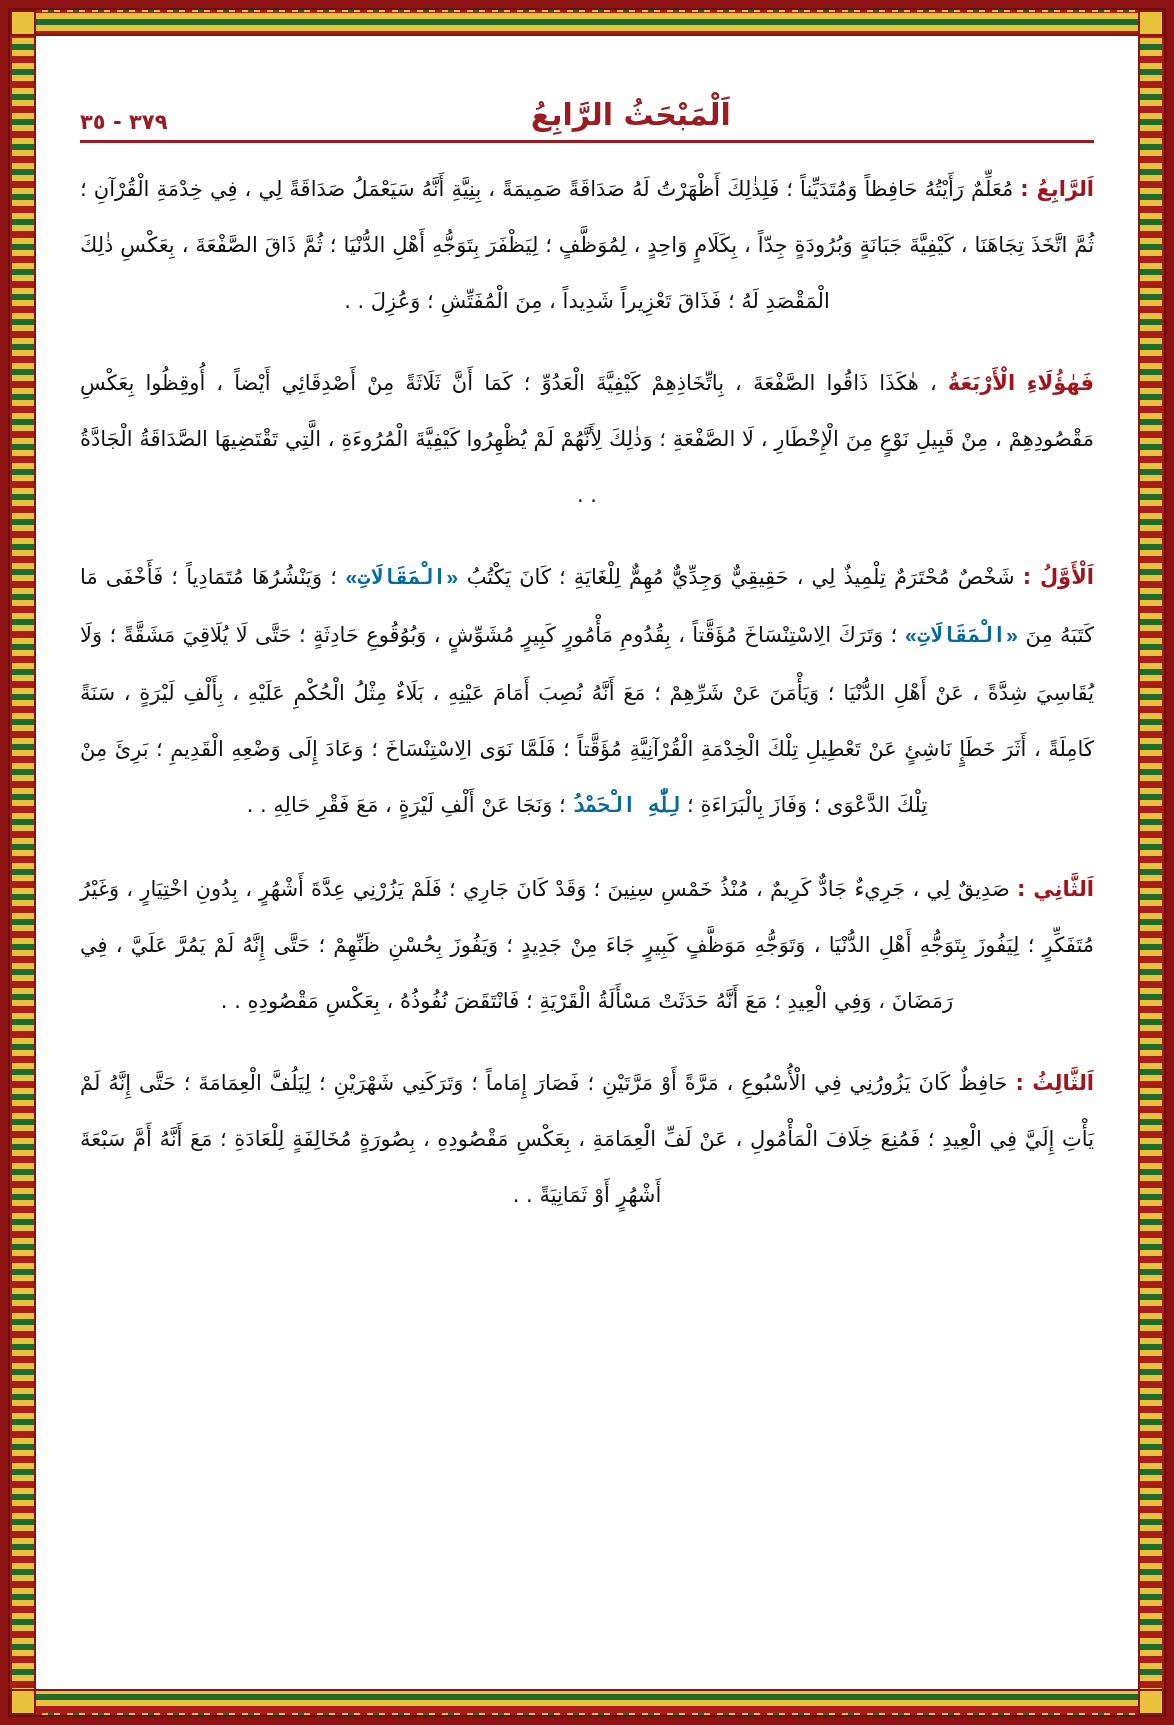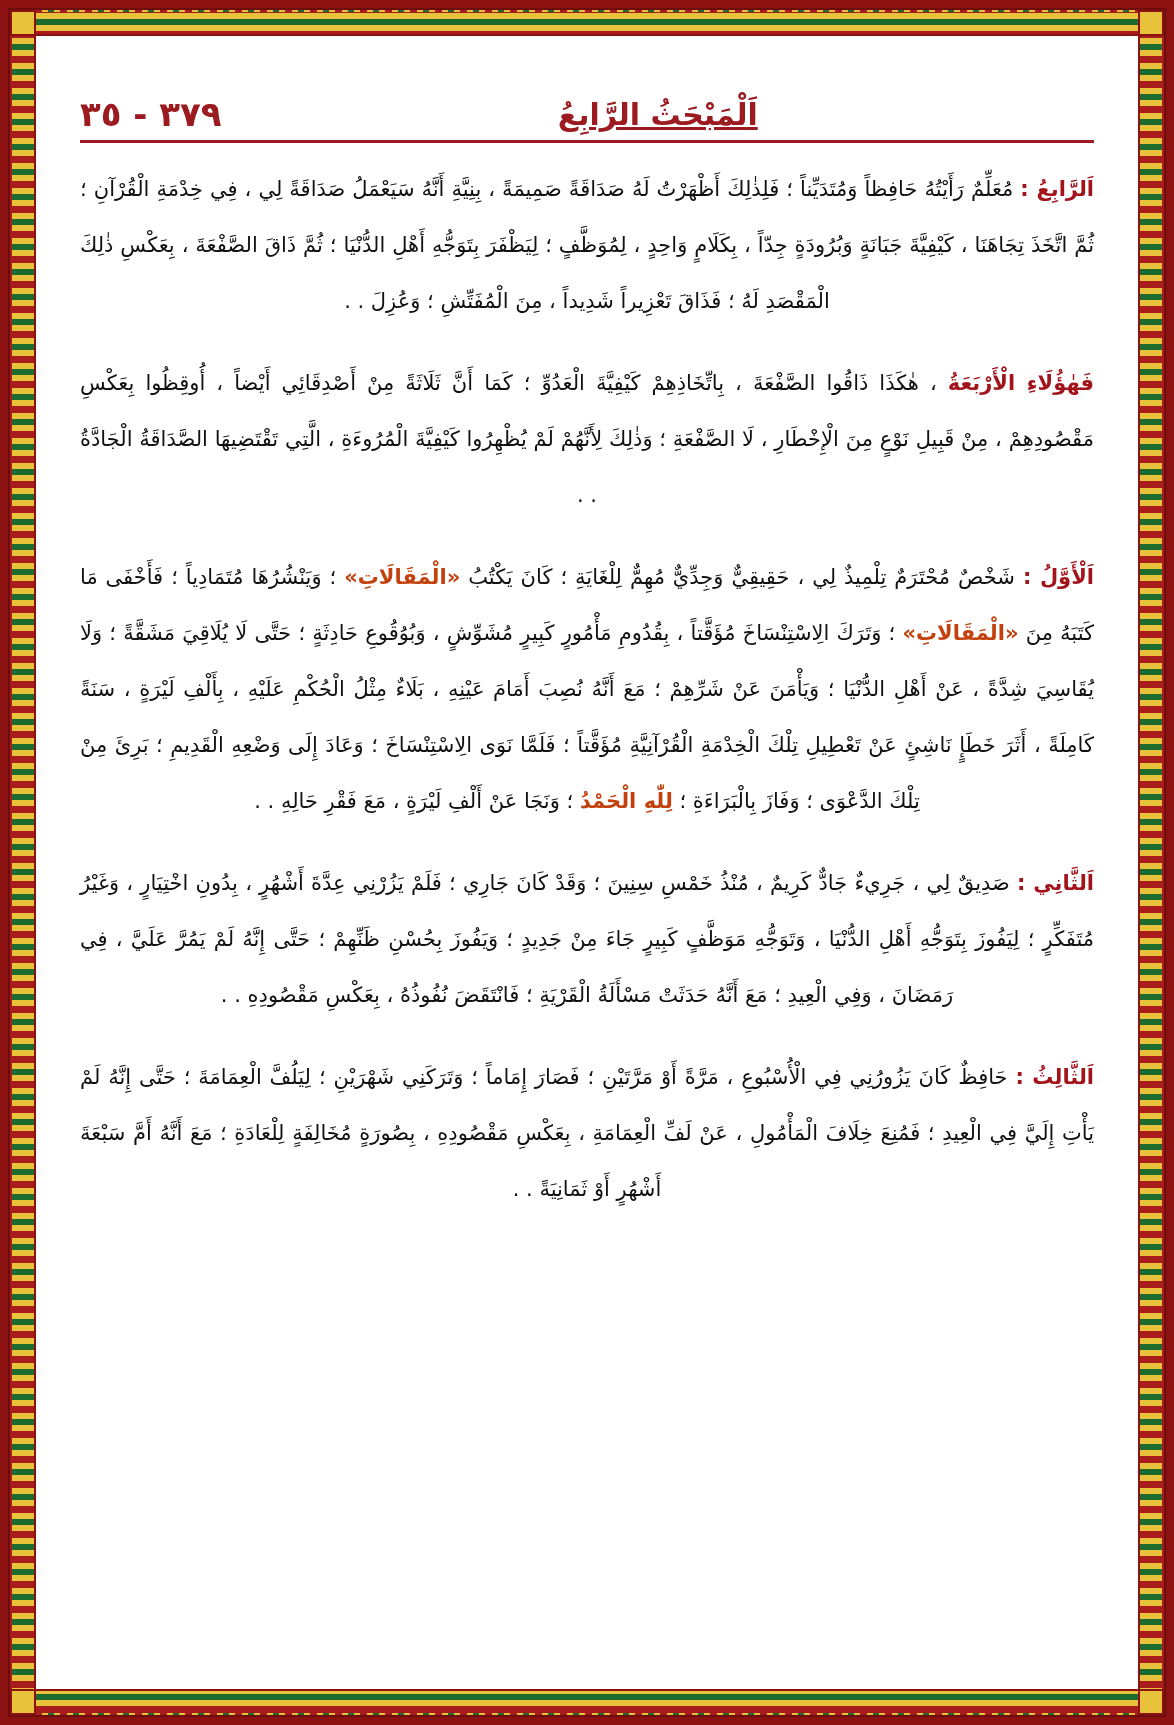--- a/index.html
+++ b/index.html
@@ -67,36 +67,35 @@
   
   .header{
     display:flex;
     flex-direction:row;
     align-items:flex-end;
     justify-content:space-between;
     height:66px;
   }
   .page-number{
     color:#9b1b20;
-    font-size:34px;
+    font-size:21px;
     font-weight:bold;
     letter-spacing:1px;
     direction:ltr;
     unicode-bidi:isolate;
     font-family:"DejaVu Sans",sans-serif;
     white-space:nowrap;
   }
   .header-title{
     color:#9b1b20;
     font-size:30px;
     font-weight:bold;
     white-space:nowrap;
     margin-left:150px;
     margin-bottom:2px;
-    text-decoration:underline;
   }
   .header-spacer{width:150px;}
   .header-rule{
     height:3px;
     background:#9b1b20;
     margin-top:6px;
     margin-bottom:18px;
   }
 
   
@@ -111,22 +110,23 @@
     margin:0 0 26px 0;
     text-align:justify;
     text-align-last:center;
   }
   .para:last-child{margin-bottom:0;}
   .lead{
     color:#a2131b;
     font-weight:bold;
   }
   .hl{
-    color:#c2410c;
+    color:#0369a1;
     font-weight:bold;
+    font-family:Liberation Mono, monospace;
   }
 </style>
 </head>
 <body>
 
 <div class="page">
   <div class="frame-outer"></div>
   <div class="frame-mid"></div>
   <div class="corner tl"></div>
   <div class="corner tr"></div>

